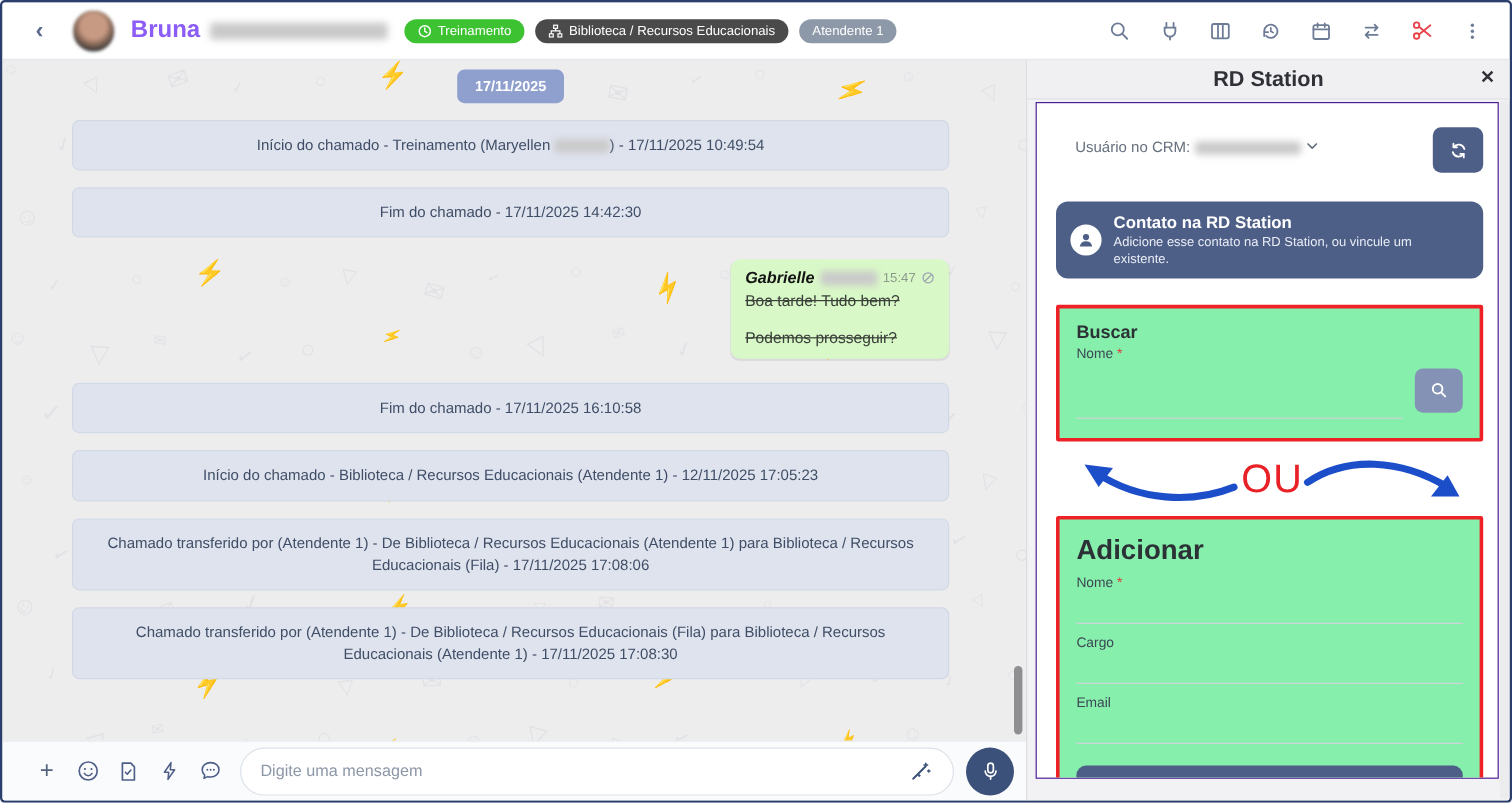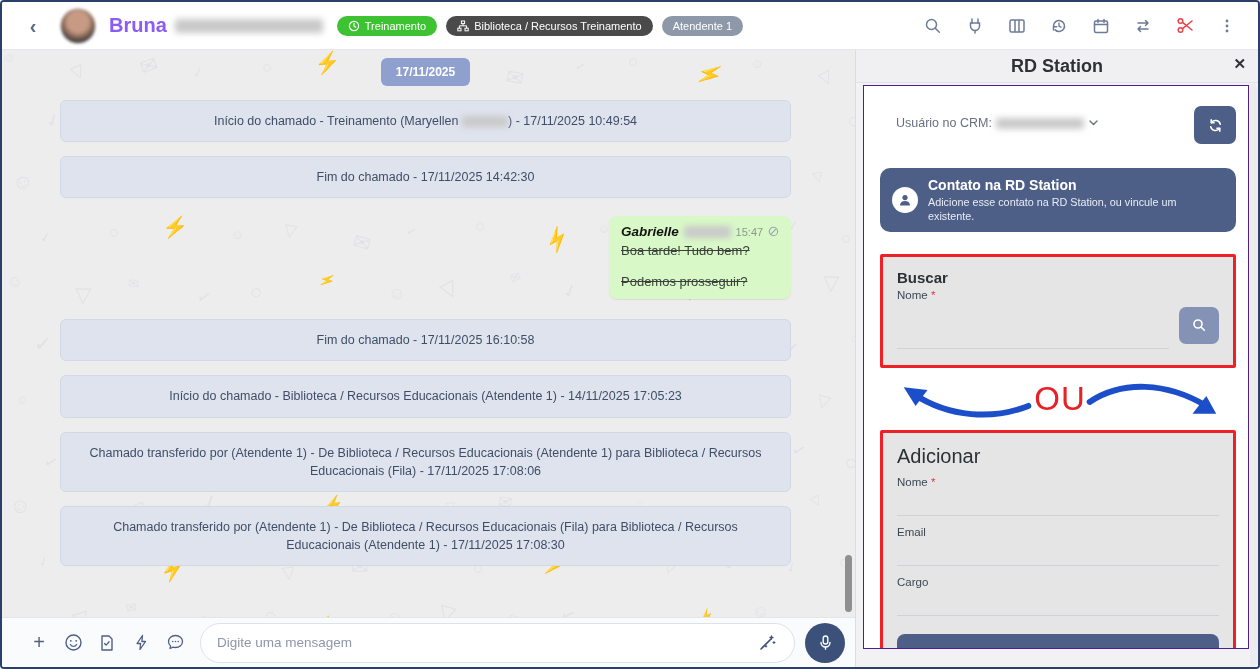--- a/index.html
+++ b/index.html
@@ -90,39 +90,39 @@
   .refresh-btn { width:42px; height:38px; background:#4e5f87; border:none; border-radius:7px;
                  cursor:pointer; display:flex; align-items:center; justify-content:center; color:#fff; }
 
   .banner { margin:24px 0 0 0; background:#4e5f87; border-radius:10px; padding:9px 12px;
             display:flex; align-items:center; gap:10px; }
   .banner-icon { width:26px; height:26px; border-radius:50%; background:#fff; flex:none;
                  display:flex; align-items:center; justify-content:center; }
   .banner-title { color:#fff; font-size:14px; font-weight:bold; line-height:1.25; }
   .banner-sub { color:#e8ecf5; font-size:10.8px; line-height:1.3; }
 
-  .red-box { border:3px solid #ee2127; border-radius:2px; padding:12px 14px 16px; background:#e5e5e5; }
+  .red-box { border:3px solid #ee2127; border-radius:2px; padding:12px 14px 16px; background:#86efac; }
   .box-search { margin-top:22px; }
   .box-heading { font-size:15px; font-weight:bold; color:#2c3136; }
   .field-label { font-size:11.5px; color:#3c4854; margin-top:3px; }
   .req { color:#e03a3a; }
   .search-row { display:flex; align-items:flex-end; gap:10px; margin-top:6px; }
   .underline-input { flex:1; border:none; border-bottom:1px solid #cfd2d9; outline:none;
                      height:32px; font-size:13px; color:#333; font-family:inherit; background:transparent; }
   .search-btn { width:40px; height:37px; background:#8493b5; border:none; border-radius:7px;
                 cursor:pointer; display:flex; align-items:center; justify-content:center;
                 margin-bottom:5px; color:#fff; }
 
   .or-row { position:relative; height:58px; margin:2px 0 2px; }
   .or-row svg { position:absolute; inset:0; width:100%; height:100%; }
   .or-text { position:absolute; left:50%; top:50%; transform:translate(-46%,-50%);
              color:#e82127; font-size:33px; letter-spacing:1px; }
 
   .box-add { padding-bottom:14px; }
-  .add-heading { font-size:20px; font-weight:normal; color:#2c3136; }
+  .add-heading { font-size:23px; font-weight:bold; color:#2c3136; }
   .add-field { margin-top:8px; }
   .add-field .underline-input { width:100%; height:28px; }
   .add-field + .add-field { margin-top:10px; }
   .submit-btn { width:100%; height:40px; margin-top:18px; background:#4e5f87; color:#fff;
                 border:none; border-radius:8px; font-size:13px; font-weight:bold; cursor:pointer;
                 font-family:inherit; }
 </style>
 </head>
 <body>
 
@@ -141,21 +141,21 @@
         </svg>
       <span>Treinamento</span>
     </span>
     <span class="badge" style="background:#4a4a4a">
       <svg width="12" height="12" viewBox="0 0 12 12">
           <rect x="4.4" y="1" width="3.2" height="2.6" fill="none" stroke="#fff"></rect>
           <rect x="0.8" y="8.2" width="3.2" height="2.6" fill="none" stroke="#fff"></rect>
           <rect x="8" y="8.2" width="3.2" height="2.6" fill="none" stroke="#fff"></rect>
           <path d="M6 3.6v2.2M2.4 8.2V5.8h7.2v2.4" fill="none" stroke="#fff"></path>
         </svg>
-      <span>Biblioteca / Recursos Treinamento</span>
+      <span>Biblioteca / Recursos Educacionais</span>
     </span>
     <span class="badge" style="background:#8d99a8">
       <span>Atendente 1</span>
     </span>
 
     <span class="topbar-spacer"></span>
 
     <button class="tb-icon" title="">
       <svg width="18" height="18" viewBox="0 0 18 18">
           <circle cx="7.5" cy="7.5" r="5" fill="none" stroke="currentColor" stroke-width="1.5"></circle>
@@ -396,21 +396,21 @@
               </div>
               <div class="bubble-line">Boa tarde! Tudo bem?</div>
               <div class="bubble-line">Podemos prosseguir?</div>
             </div>
           </div>
 
           <div class="sys-msg">
             <span>Fim do chamado - 17/11/2025 16:10:58</span>
           </div>
           <div class="sys-msg">
-            <span>Início do chamado - Biblioteca / Recursos Educacionais (Atendente 1) - 14/11/2025 17:05:23</span>
+            <span>Início do chamado - Biblioteca / Recursos Educacionais (Atendente 1) - 12/11/2025 17:05:23</span>
           </div>
           <div class="sys-msg">
             <span>Chamado transferido por (Atendente 1) - De Biblioteca / Recursos Educacionais (Atendente 1) para Biblioteca / Recursos Educacionais (Fila) - 17/11/2025 17:08:06</span>
           </div>
           <div class="sys-msg">
             <span>Chamado transferido por (Atendente 1) - De Biblioteca / Recursos Educacionais (Fila) para Biblioteca / Recursos Educacionais (Atendente 1) - 17/11/2025 17:08:30</span>
           </div>
         </div>
 
         <div class="chat-scrollbar"></div>
@@ -539,26 +539,26 @@
 
             <div class="add-field">
               <div class="field-label">
                 <span>Nome</span>
                 <span class="req">*</span>
               </div>
               <input class="underline-input" type="text" style="">
             </div>
 
             <div class="add-field">
+              <div class="field-label">Cargo</div>
+              <input class="underline-input" type="text" style="">
+            </div>
+
+            <div class="add-field">
               <div class="field-label">Email</div>
-              <input class="underline-input" type="text" style="">
-            </div>
-
-            <div class="add-field">
-              <div class="field-label">Cargo</div>
               <input class="underline-input" type="text" style="">
             </div>
 
             <button class="submit-btn">+ Adicionar</button>
           </div>
 
         </div>
       </div>
       <div class="panel-scrolltrack"></div>
     </div>

